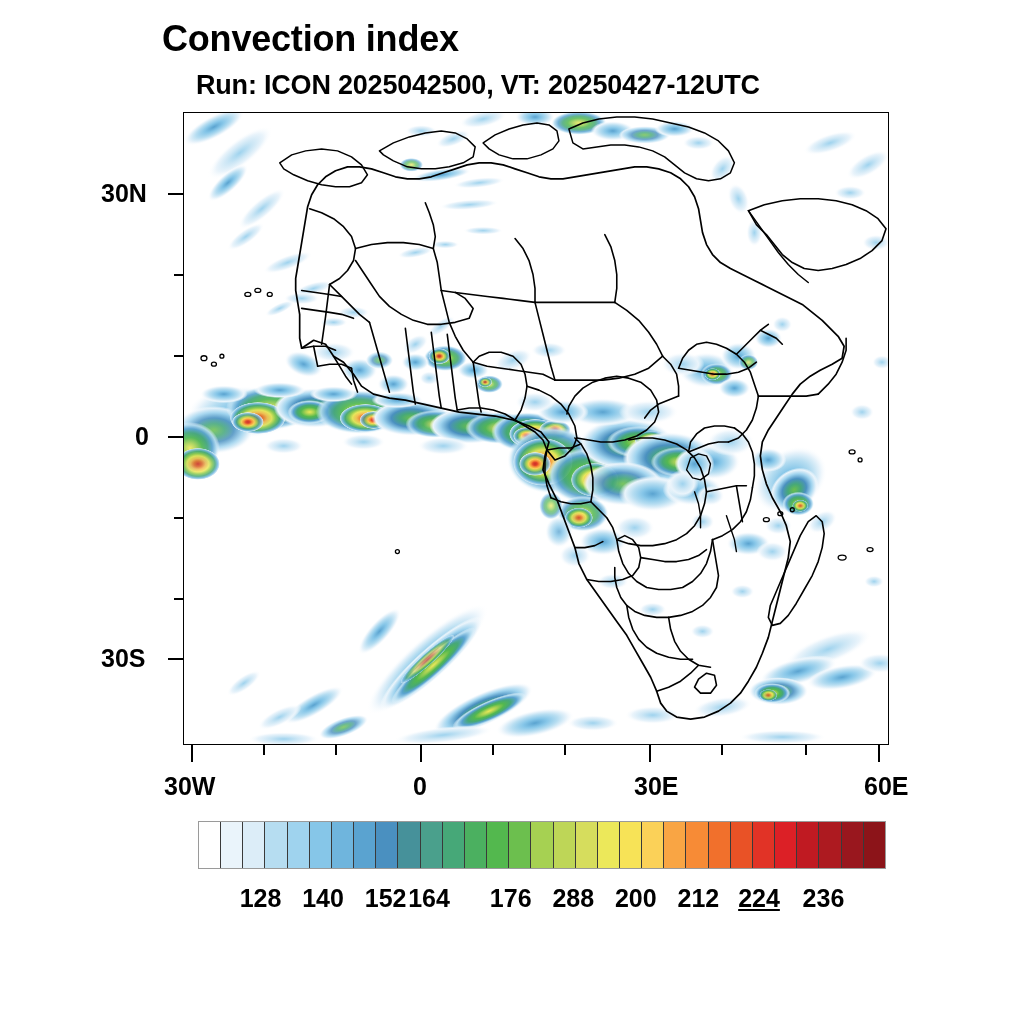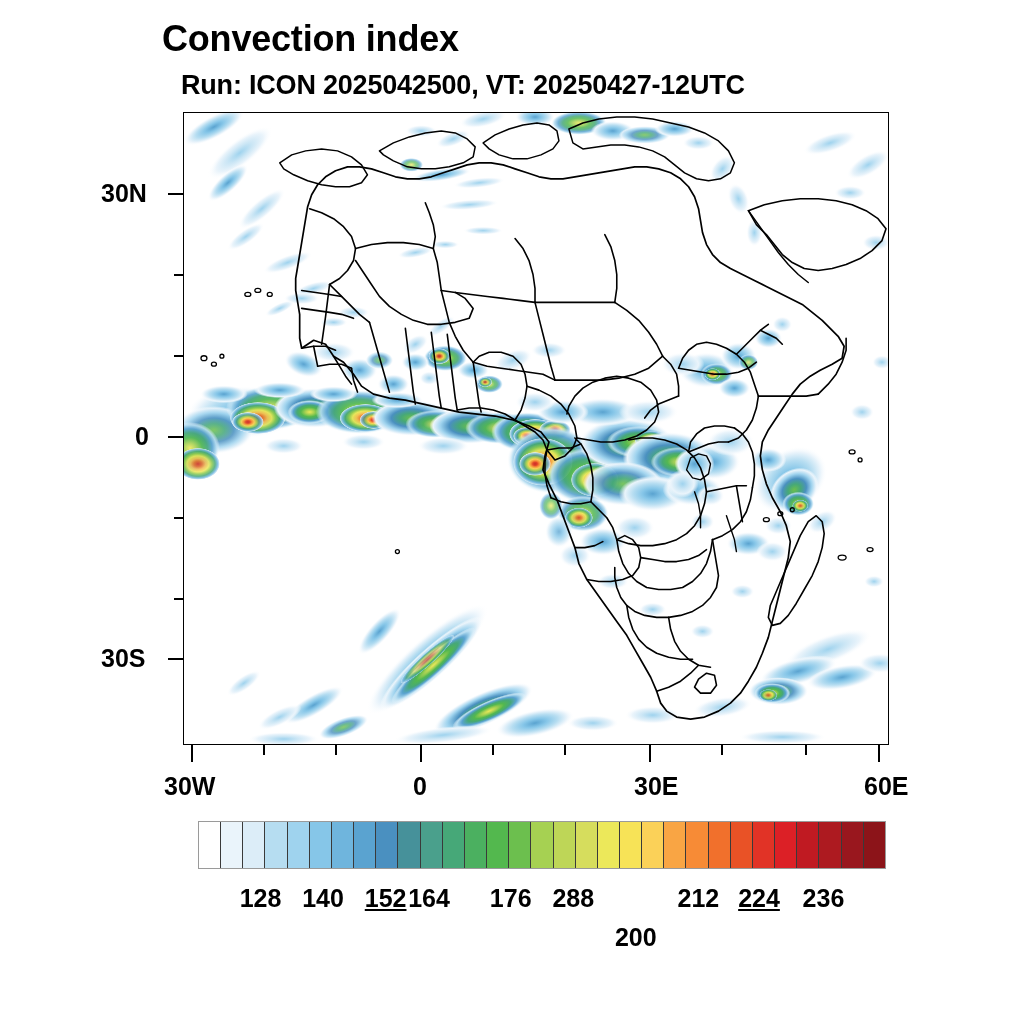--- a/index.html
+++ b/index.html
@@ -2,21 +2,21 @@
 <html><head>
 <meta charset="utf-8">
 <style>
   html,body{margin:0;padding:0;background:#ffffff;}
   body{width:1024px;height:1024px;position:relative;overflow:hidden;
        font-family:"Liberation Sans",sans-serif;color:#000;}
   #root{position:absolute;left:0;top:0;width:912px;height:1024px;}
 
   .title{position:absolute;left:162px;top:18px;font-size:36px;font-weight:bold;
          letter-spacing:-0.2px;white-space:nowrap;}
-  .subtitle{position:absolute;left:181px;top:70px;font-size:27px;font-weight:bold;
+  .subtitle{position:absolute;left:196px;top:70px;font-size:27px;font-weight:bold;
             letter-spacing:-0.2px;white-space:nowrap;}
 
   .plot{position:absolute;left:183px;top:112px;width:706px;height:633px;
         background:#fff;border:1.5px solid #000;box-sizing:border-box;overflow:hidden;}
   .plot svg{position:absolute;left:0;top:0;width:100%;height:100%;display:block;}
 
   .tick{position:absolute;background:#000;}
   .tlabel{position:absolute;font-size:25px;font-weight:bold;white-space:nowrap;}
 
   .cbar{position:absolute;left:198px;top:821px;width:688px;height:48px;
@@ -552,23 +552,23 @@
       <i style="background: rgb(225, 51, 38);"></i>
       <i style="background: rgb(220, 32, 38);"></i>
       <i style="background: rgb(192, 26, 34);"></i>
       <i style="background: rgb(173, 26, 32);"></i>
       <i style="background: rgb(153, 23, 30);"></i>
       <i style="background: rgb(140, 20, 25);"></i>
     </div>
   <div id="cbticks">
       <div class="cblabel" style="left: 260.545px;">128</div>
       <div class="cblabel" style="left: 323.091px;">140</div>
-      <div class="cblabel" style="left: 385.636px; text-decoration: underline;">152</div>
+      <div class="cblabel" style="left: 385.636px;">152</div>
       <div class="cblabel" style="left: 429px;">164</div>
       <div class="cblabel" style="left: 510.727px;">176</div>
       <div class="cblabel" style="left: 573.273px;">288</div>
-      <div class="cblabel" style="left: 635.818px; margin-top: 39px;">200</div>
+      <div class="cblabel" style="left: 635.818px;">200</div>
       <div class="cblabel" style="left: 698.364px;">212</div>
       <div class="cblabel" style="left: 759px; text-decoration: underline;">224</div>
       <div class="cblabel" style="left: 823.455px;">236</div>
     </div>
 
 </div>
 
 </body></html>

